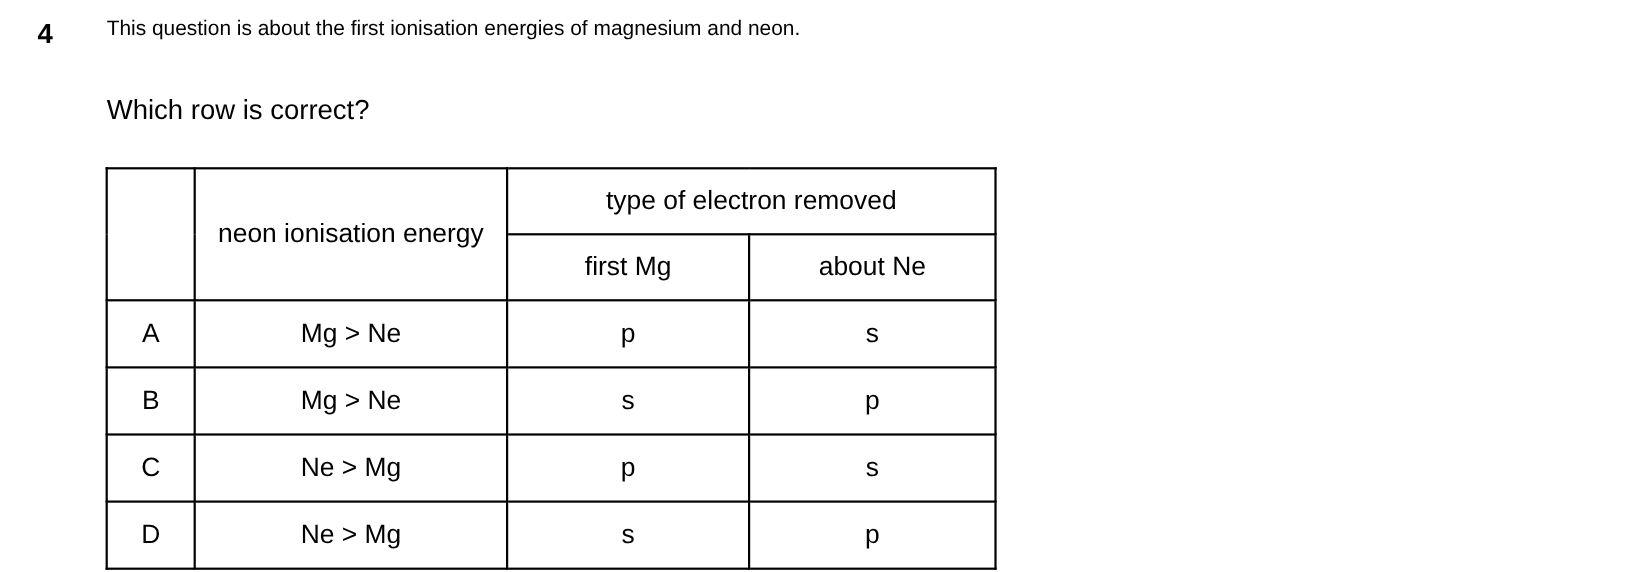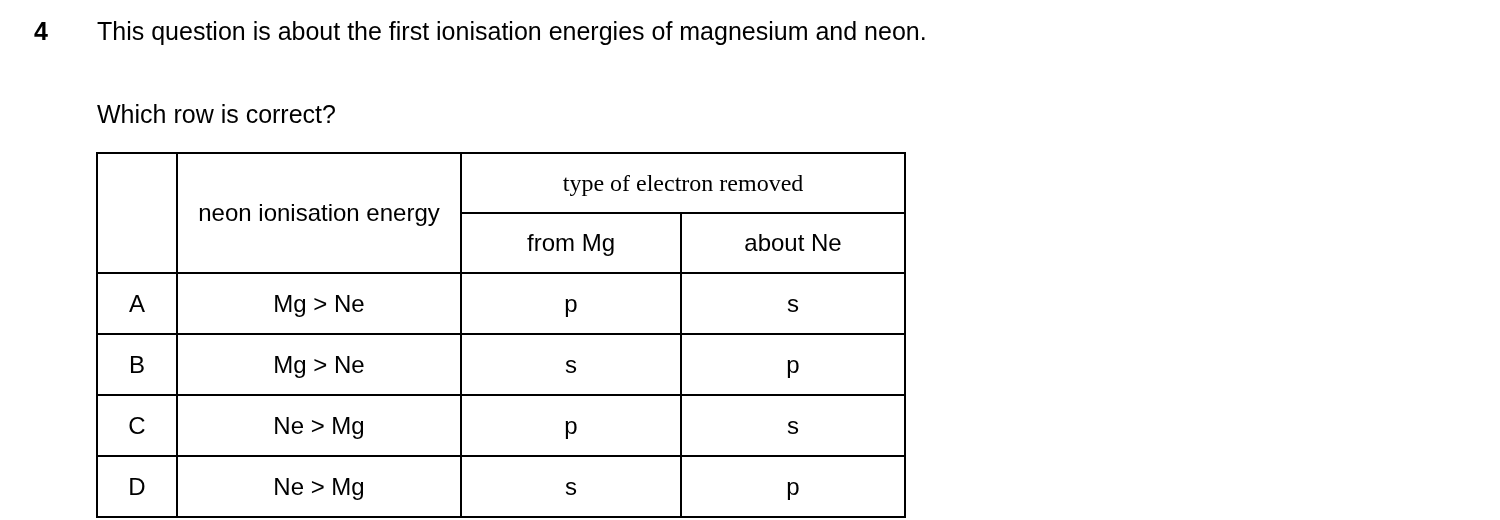--- a/index.html
+++ b/index.html
@@ -29,29 +29,29 @@
     top: 16px;
     font-size: 25px;
     font-weight: bold;
     line-height: 1.2;
   }
 
   .q-stem {
     position: absolute;
     left: 97px;
     top: 16px;
-    font-size: 25px;
+    font-size: 19px;
     line-height: 1.2;
     white-space: nowrap;
   }
 
   .q-prompt {
     position: absolute;
     left: 97px;
-    top: 99px;
+    top: 85px;
     font-size: 25px;
     line-height: 1.2;
     white-space: nowrap;
   }
 
   .answer-table {
     position: absolute;
     left: 96px;
     top: 152px;
     border-collapse: collapse;
@@ -76,21 +76,20 @@
   .head-cell-empty { height: 116px; }
 
   .head-energy {
     height: 116px;
     line-height: 1.35;
     padding: 0 14px;
   }
 
   .head-type {
     height: 58px;
-    font-family: Liberation Serif, serif;
   }
 
   .head-sub {
     height: 58px;
   }
 
   .row-cell {
     height: 59px;
   }
 
@@ -114,21 +113,21 @@
       <col class="col-mg">
       <col class="col-ne">
     </colgroup>
     <tbody>
       <tr>
         <td class="head-cell-empty" rowspan="2"></td>
         <td class="head-energy" rowspan="2">neon ionisation energy</td>
         <td class="head-type" colspan="2">type of electron removed</td>
       </tr>
       <tr>
-        <td class="head-sub">from Mg</td>
+        <td class="head-sub">first Mg</td>
         <td class="head-sub">about Ne</td>
       </tr>
 
       <tr>
         <td class="row-cell row-letter">A</td>
         <td class="row-cell">Mg &gt; Ne</td>
         <td class="row-cell">p</td>
         <td class="row-cell">s</td>
       </tr>
       <tr>

